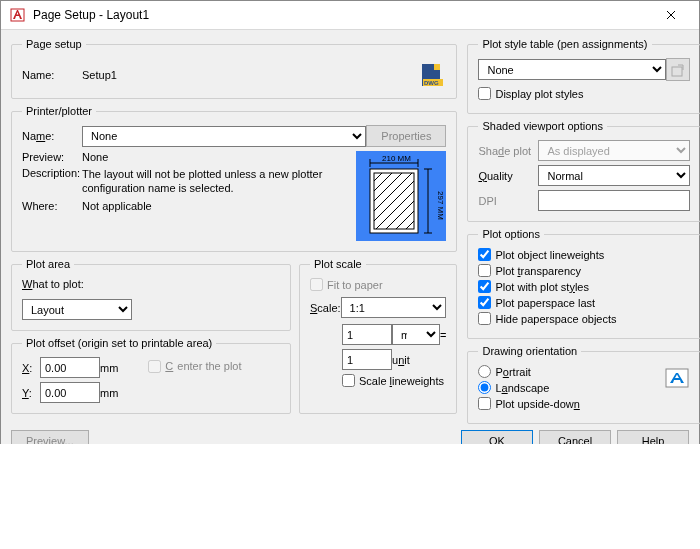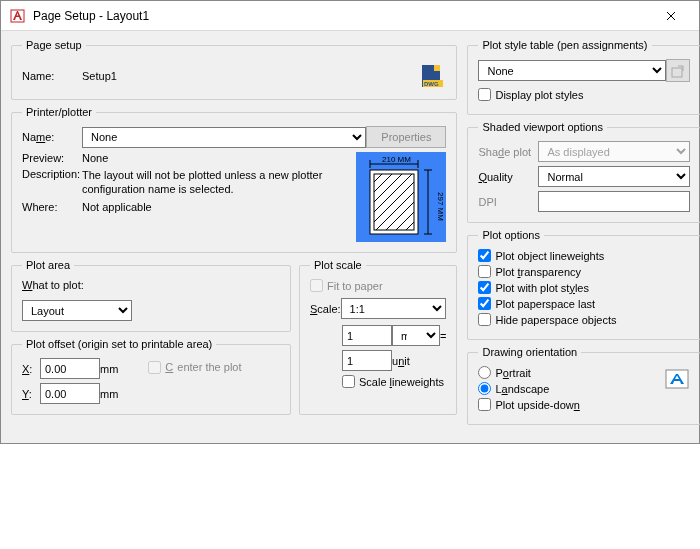--- a/index.html
+++ b/index.html
@@ -297,13 +297,20 @@
             <svg width="26" height="30" viewBox="0 0 26 30">
                 <rect x="2" y="4" width="22" height="18" fill="#fff" stroke="#888"></rect>
                 <path d="M6 18 L12 8 L14 8 L20 18 L17 18 L16 15 L10 15 L9 18 Z M11 13 L15 13 L13 9.5 Z" fill="#0078d7"></path>
               </svg>
           </div>
         </div>
       </fieldset>
     </div>
   </div>
 
+  <div class="footer">
+    <button class="btn" disabled="">Preview...</button>
+    <div class="spacer"></div>
+    <button class="btn btn-default">OK</button>
+    <button class="btn">Cancel</button>
+    <button class="btn"><span class="underline">H</span>elp</button>
+  </div>
 </div>
 
 </body></html>

